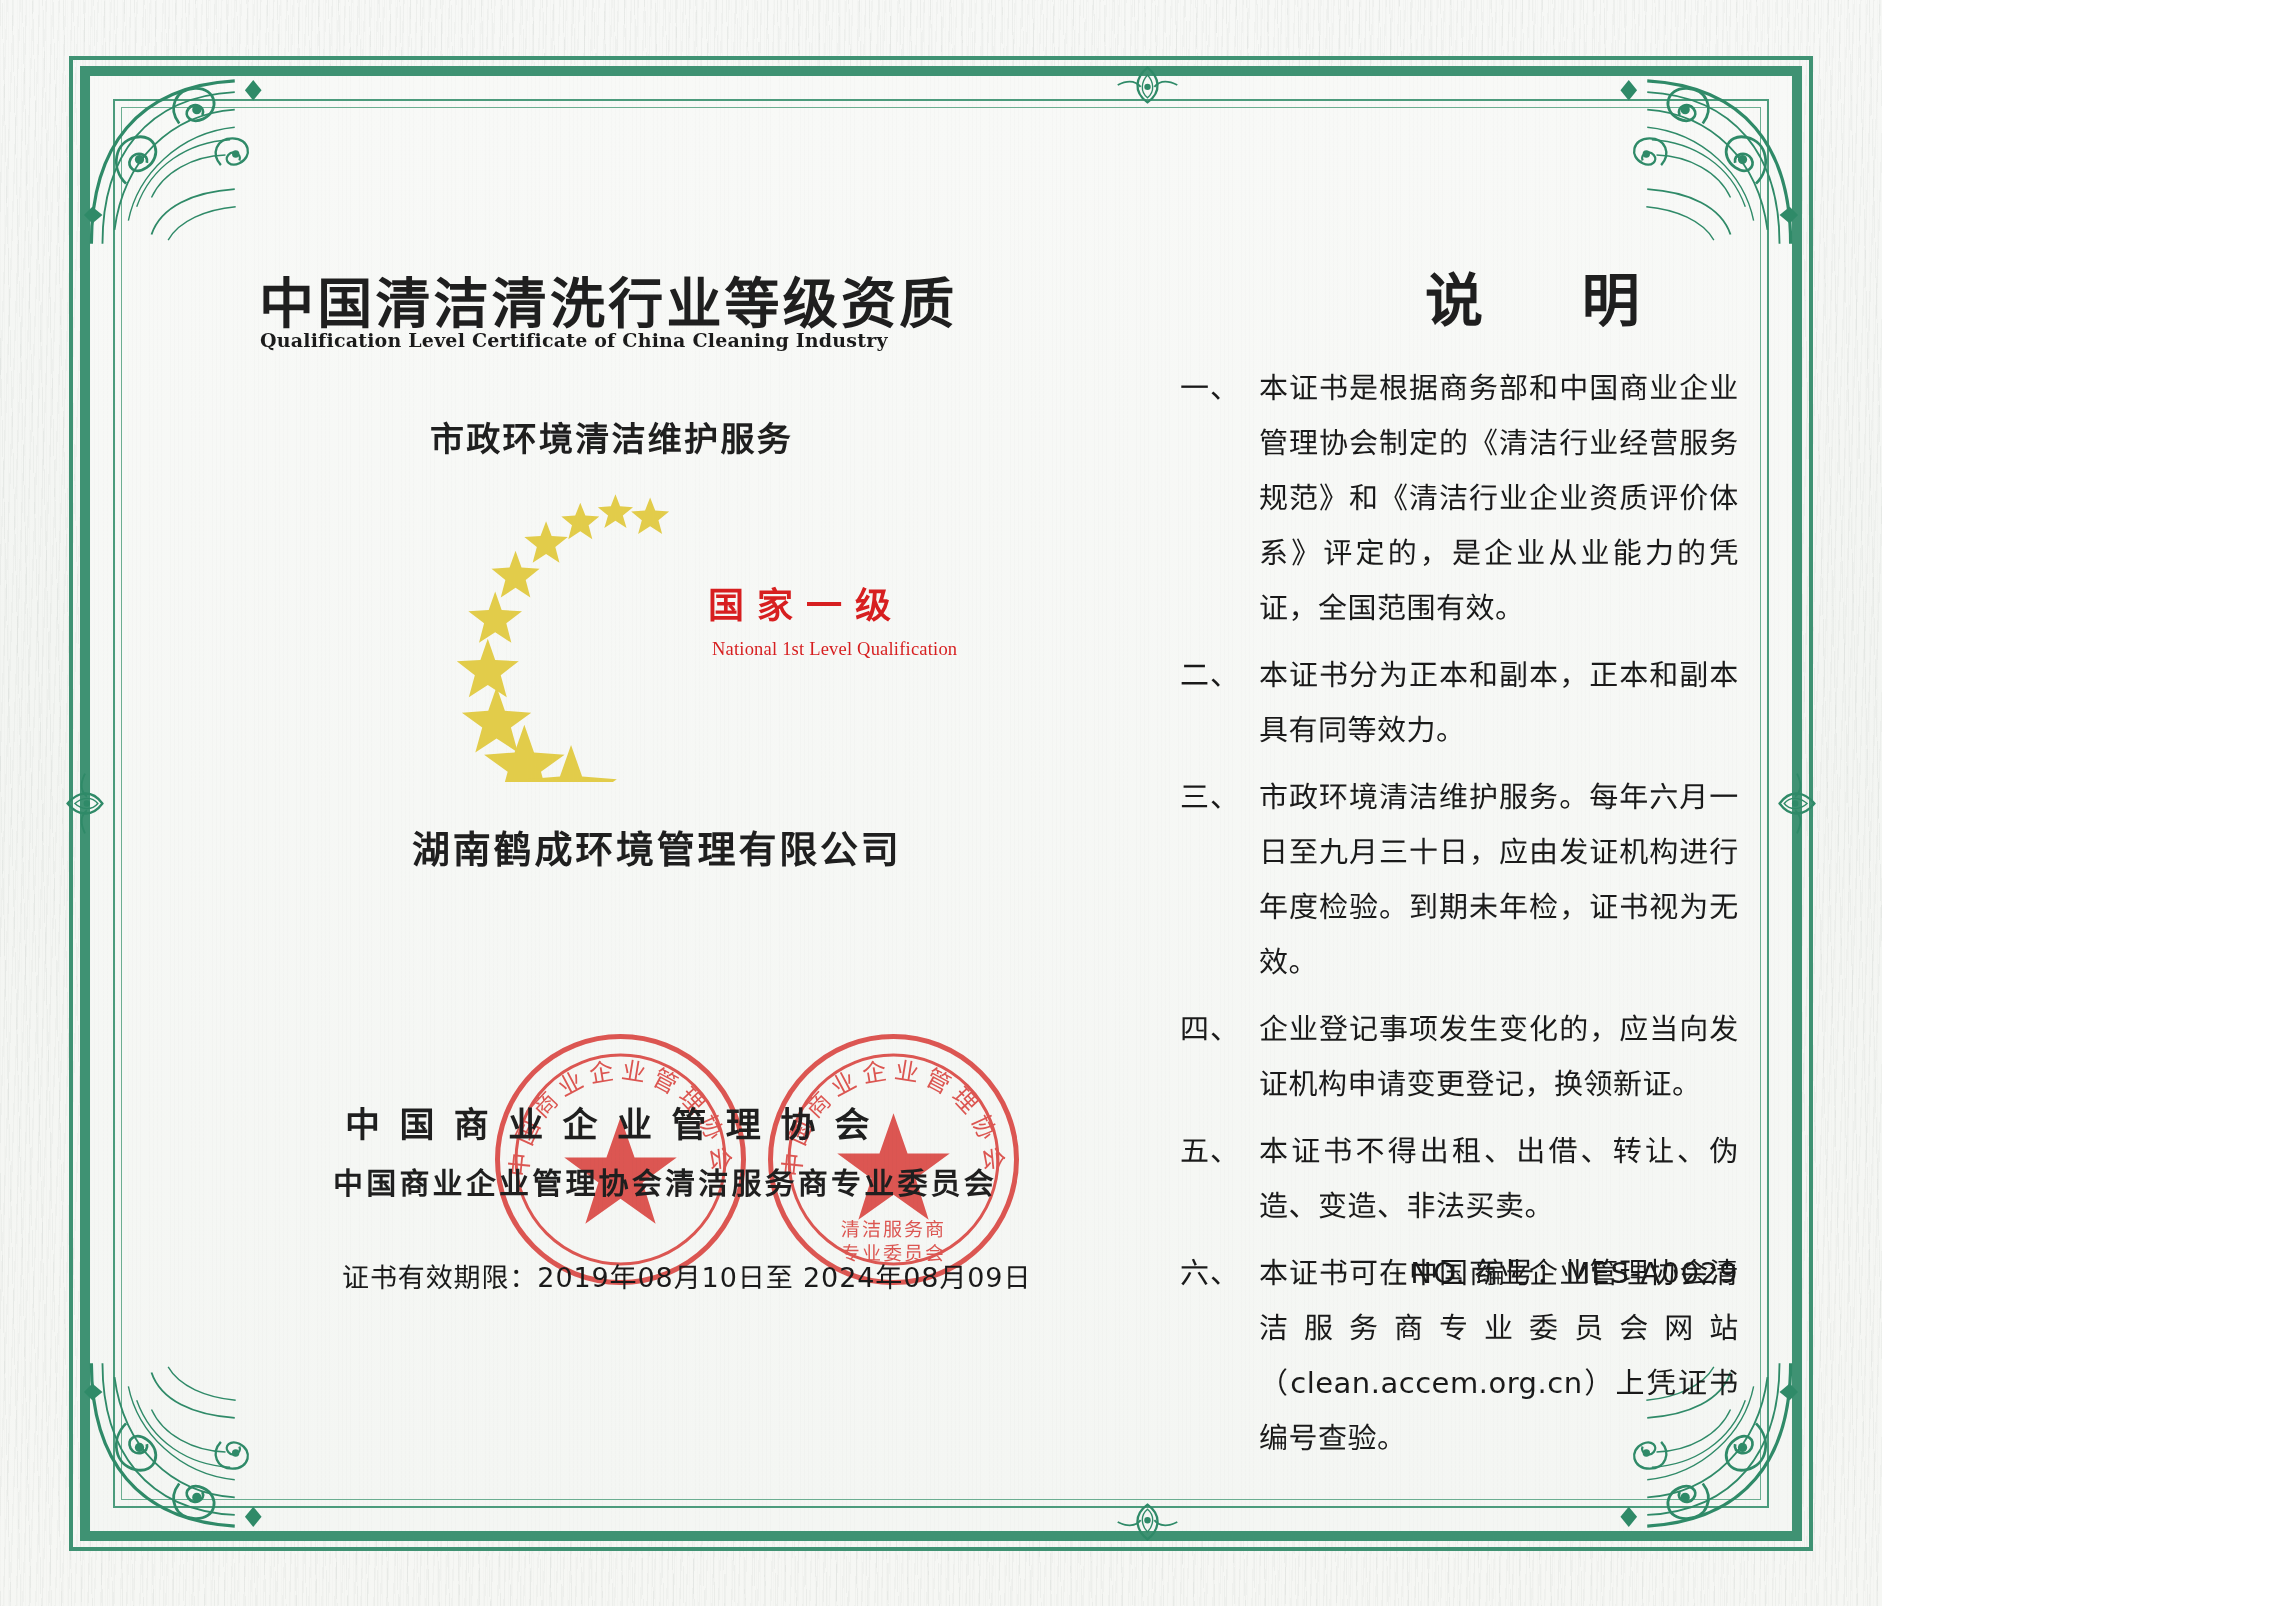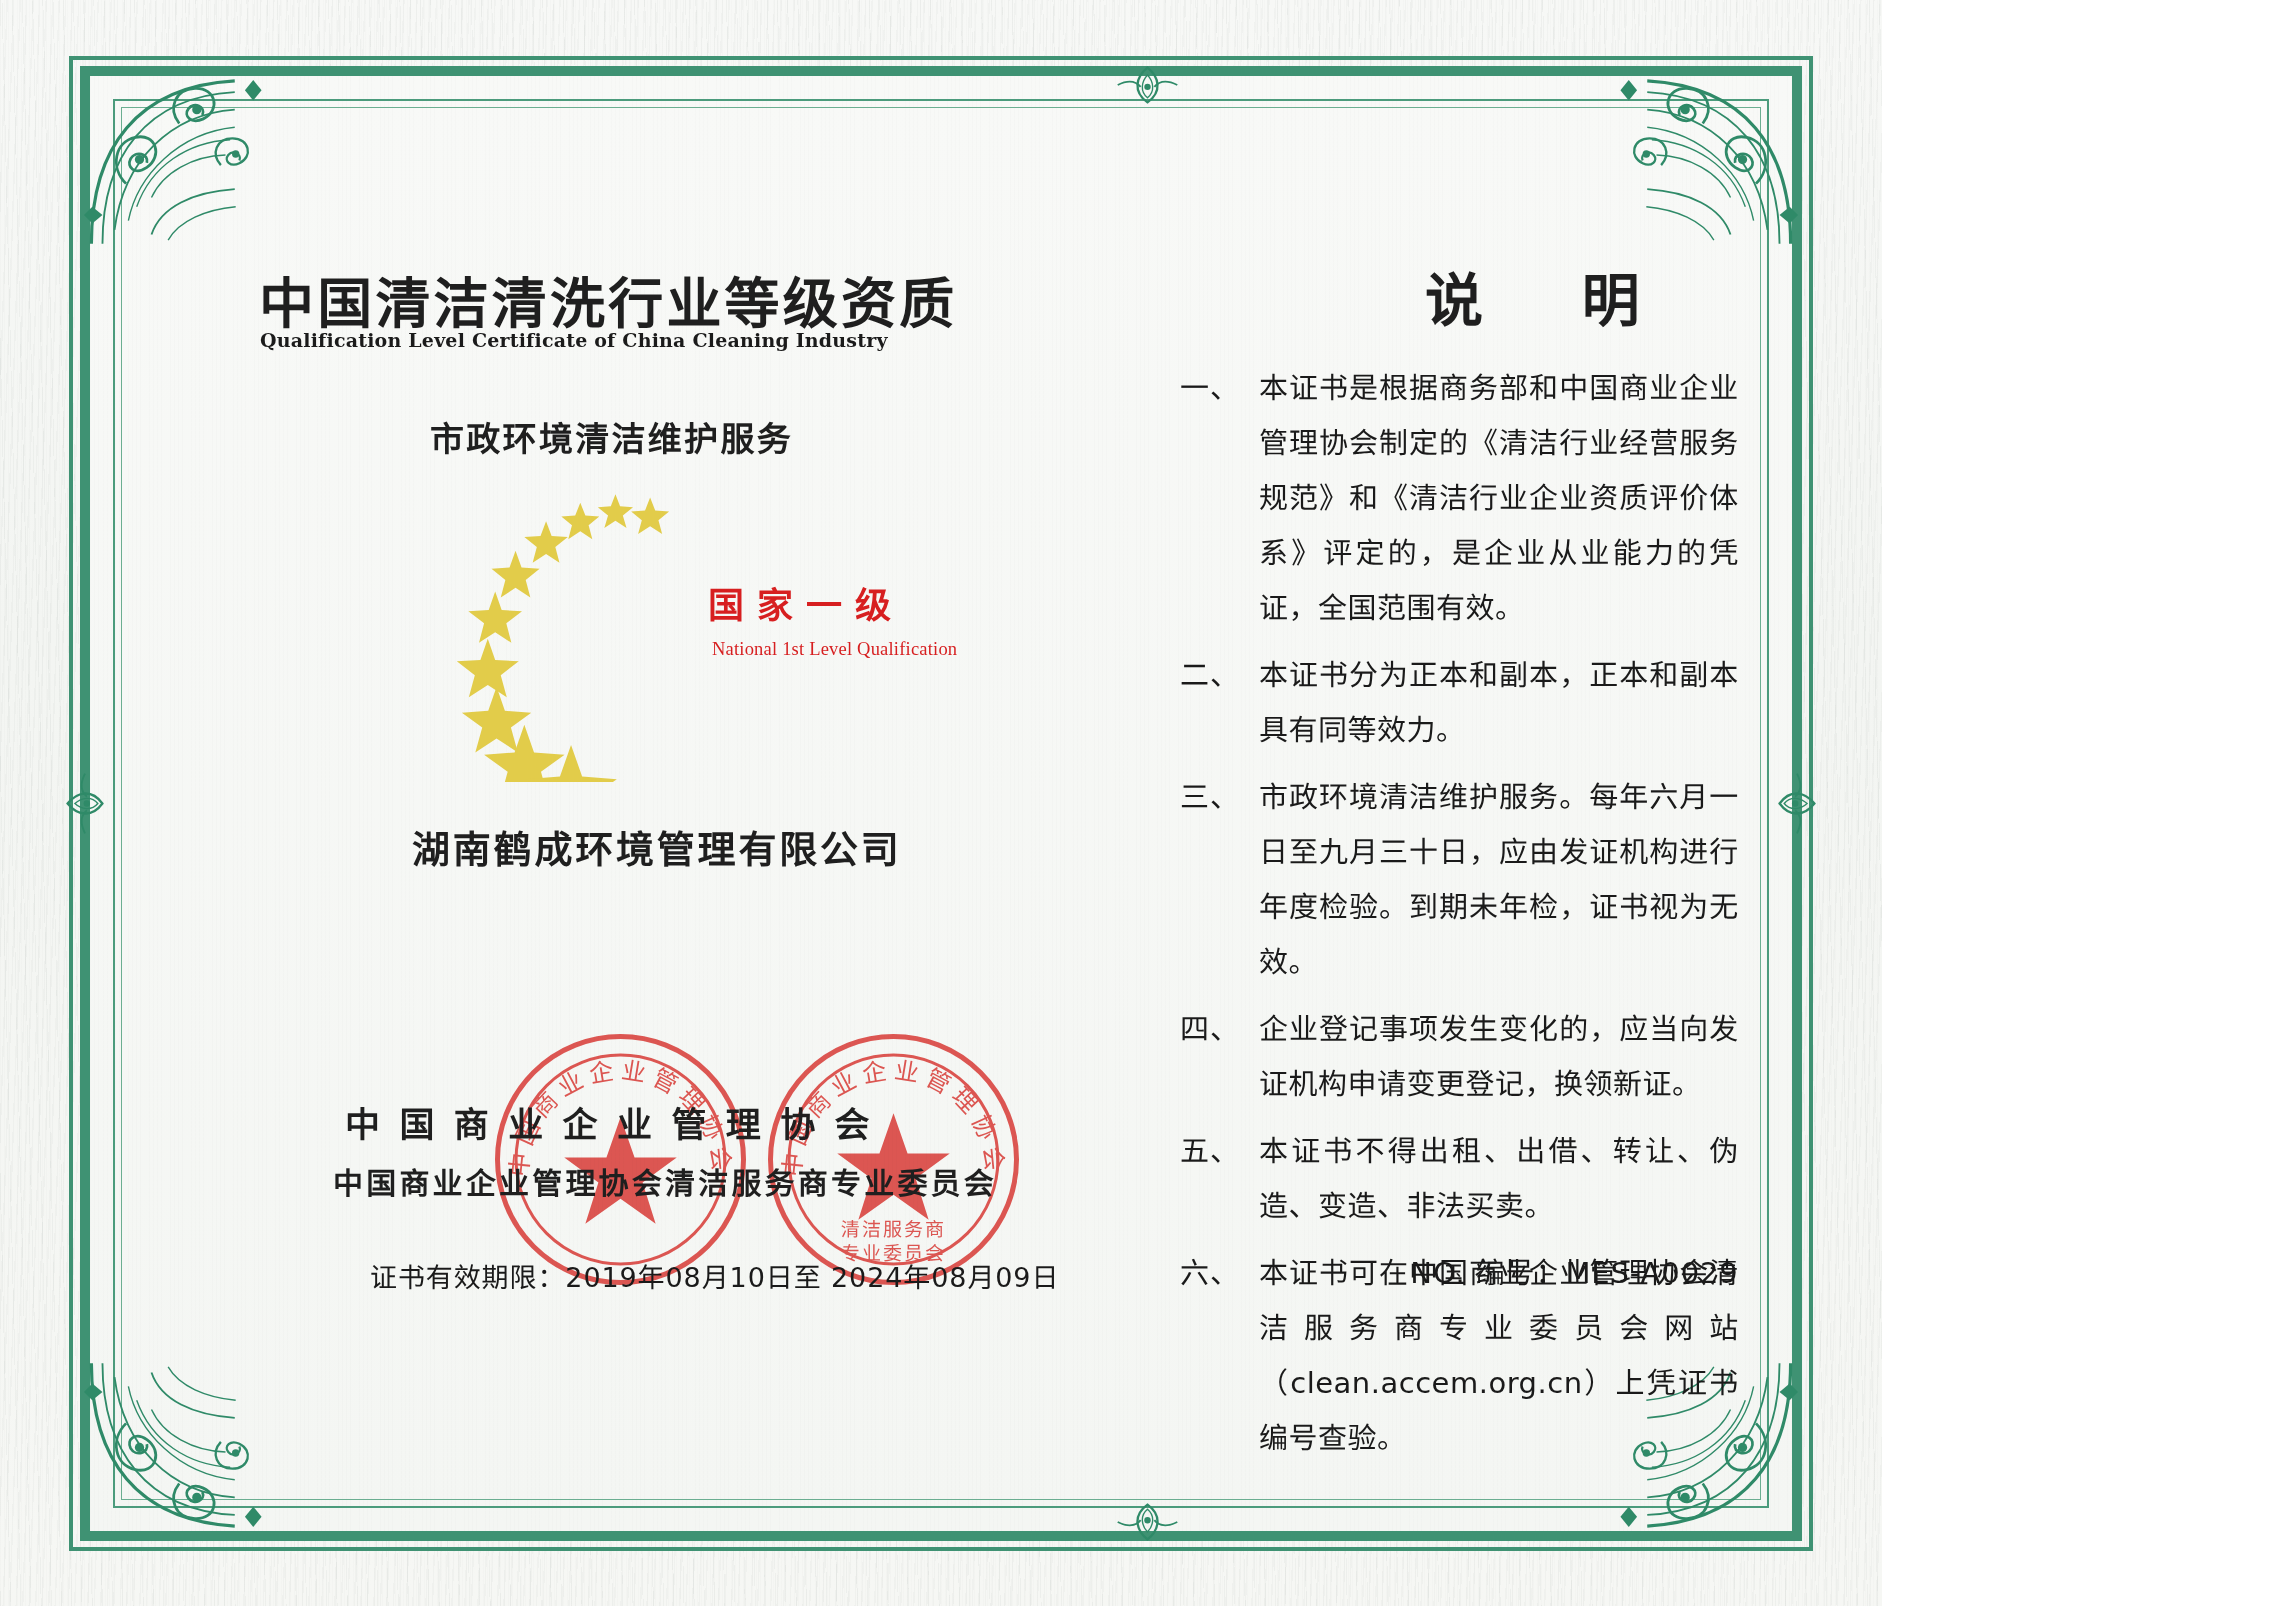--- a/index.html
+++ b/index.html
@@ -249,21 +249,20 @@
     white-space: nowrap;
   }
   .validity {
     position: absolute;
     left: 208px;
     top: 1136px;
     font-size: 27px;
     letter-spacing: 0.9px;
     color: #1a1a1a;
     white-space: nowrap;
-    margin-left: 28px;
   }
 
   
   .stamp {
     position: absolute;
     border: 5.1px solid #e0342f;
     border-radius: 50%;
     opacity: 0.82;
     mix-blend-mode: multiply;
   }

